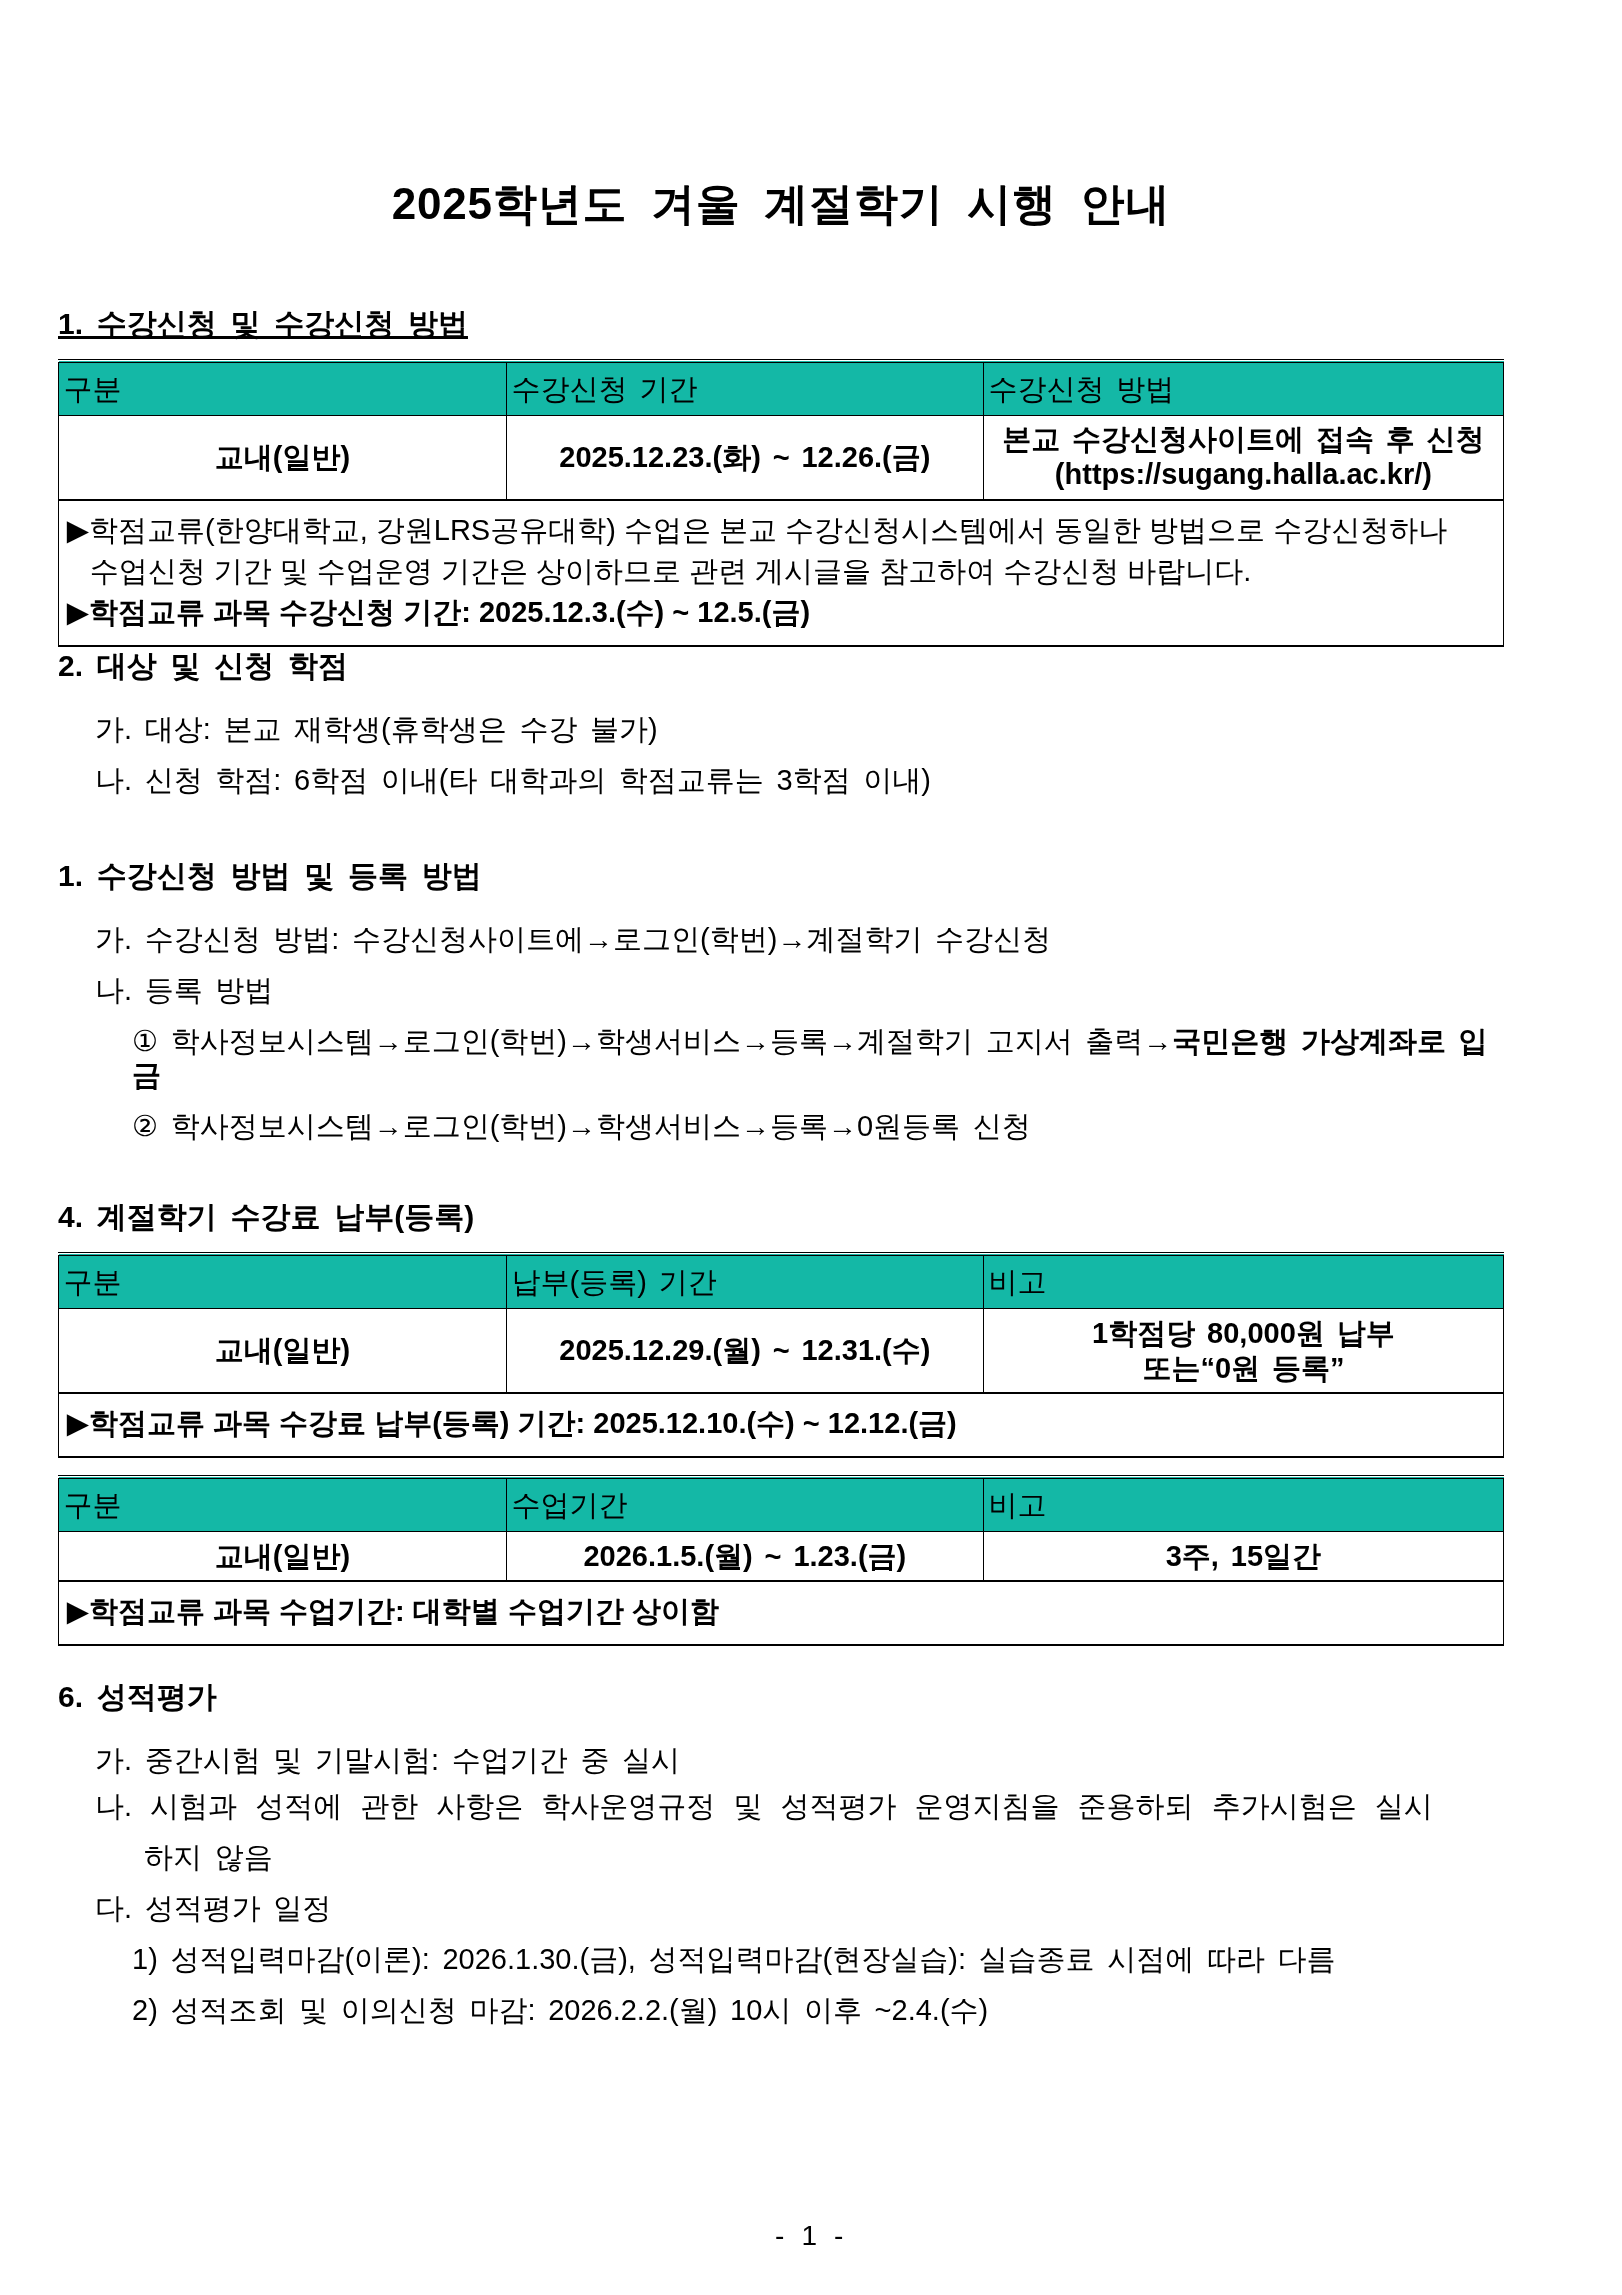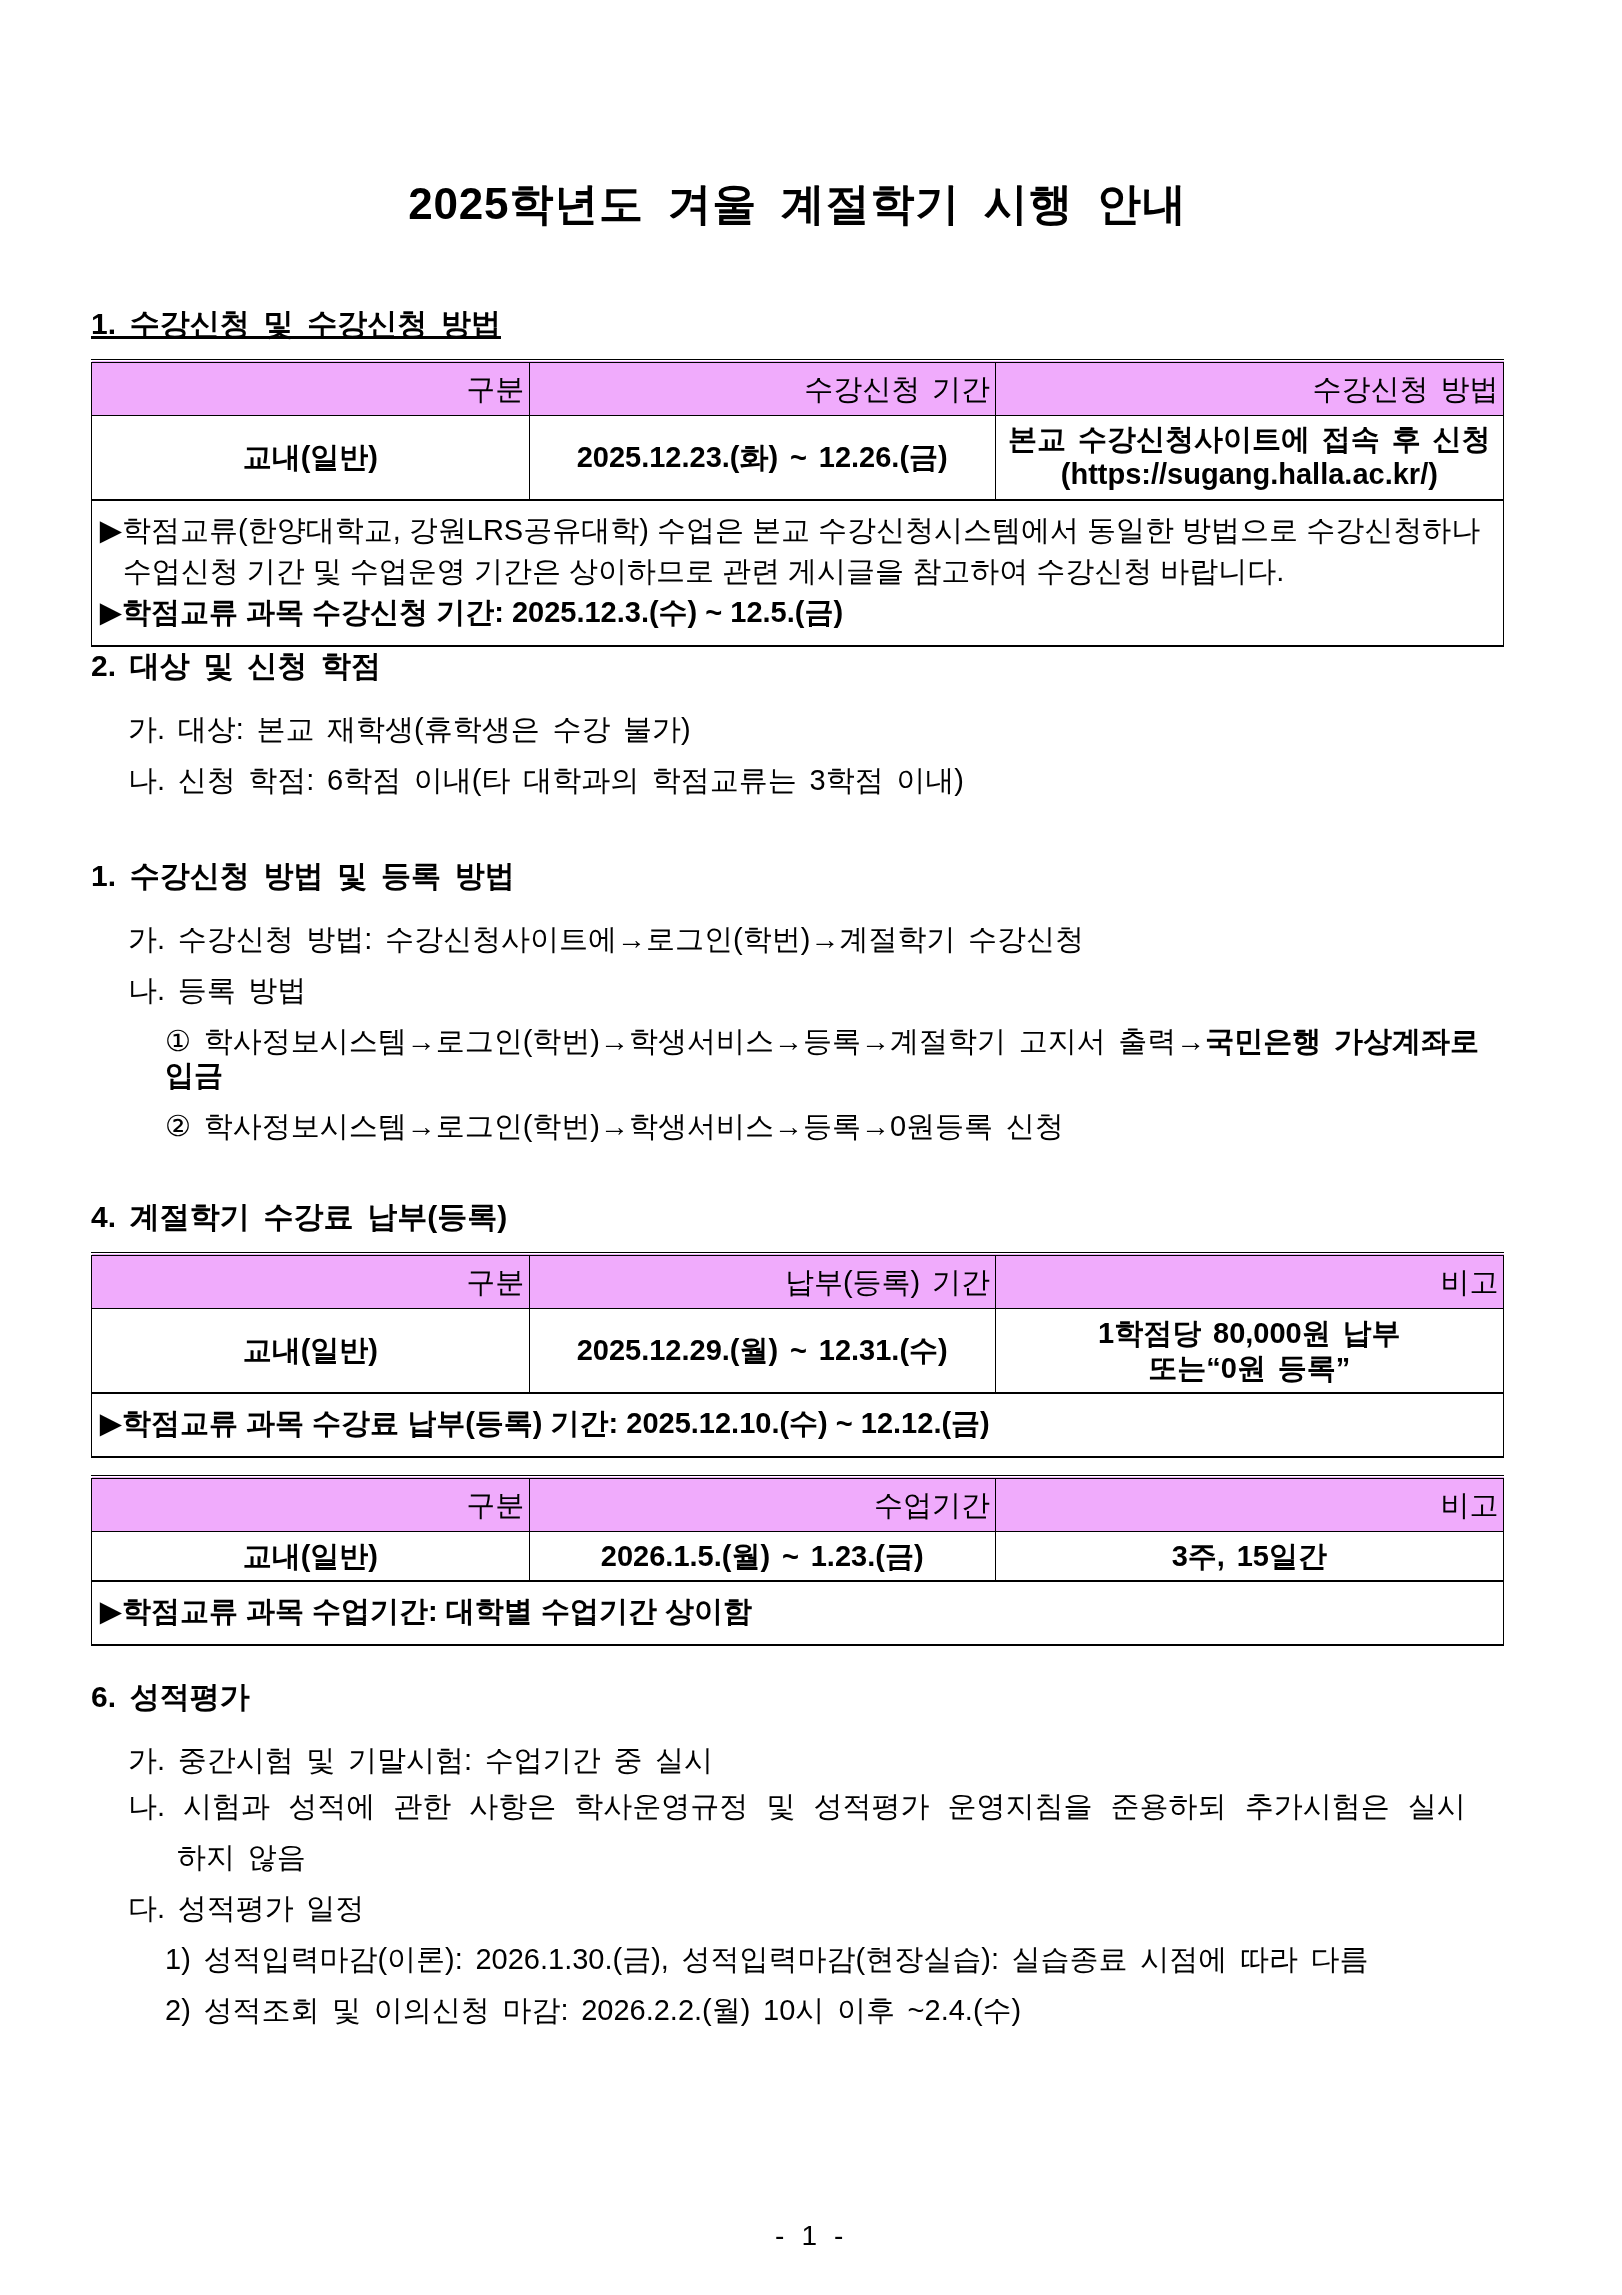--- a/index.html
+++ b/index.html
@@ -6,21 +6,21 @@
   body {
     width: 1623px; height: 2295px;
     background: #ffffff; color: #000000;
     font-family: "Liberation Sans", "DejaVu Sans", sans-serif;
     font-size: 29px;
     overflow: hidden;
     position: relative;
   }
   .page {
     position: absolute; inset: 0;
-    padding: 176px 119px 0 91px;
+    padding: 176px 119px 0 58px;
     box-sizing: border-box;
   }
   .doc-title {
     text-align: center;
     font-size: 44px;
     font-weight: bold;
     line-height: 55px;
     word-spacing: 10.7px;
     letter-spacing: 0.8px;
     margin: 0;
@@ -57,27 +57,27 @@
     margin-top: 17px;
     border-left: 1.5px solid #000;
     border-right: 1.5px solid #000;
     border-bottom: 2.3px solid #000;
     border-top: 4.6px double #000;
   }
   table.doc-table col.c1 { width: 31%; }
   table.doc-table col.c2 { width: 33%; }
   table.doc-table col.c3 { width: 36%; }
   table.doc-table th {
-    background: #f0abfc;
+    background: #14b8a6;
     font-weight: normal;
     font-size: 29px;
     padding: 9.2px 4.6px;
     border: 1.5px solid #000;
     border-top: none;
-    text-align: right;
+    text-align: left;
     word-spacing: 3.8px;
     line-height: 34px;
   }
   table.doc-table td.data-cell {
     font-weight: bold;
     text-align: center;
     padding: 6.1px 4.6px;
     border: 1.5px solid #000;
     line-height: 35px;
     word-spacing: 3.8px;

